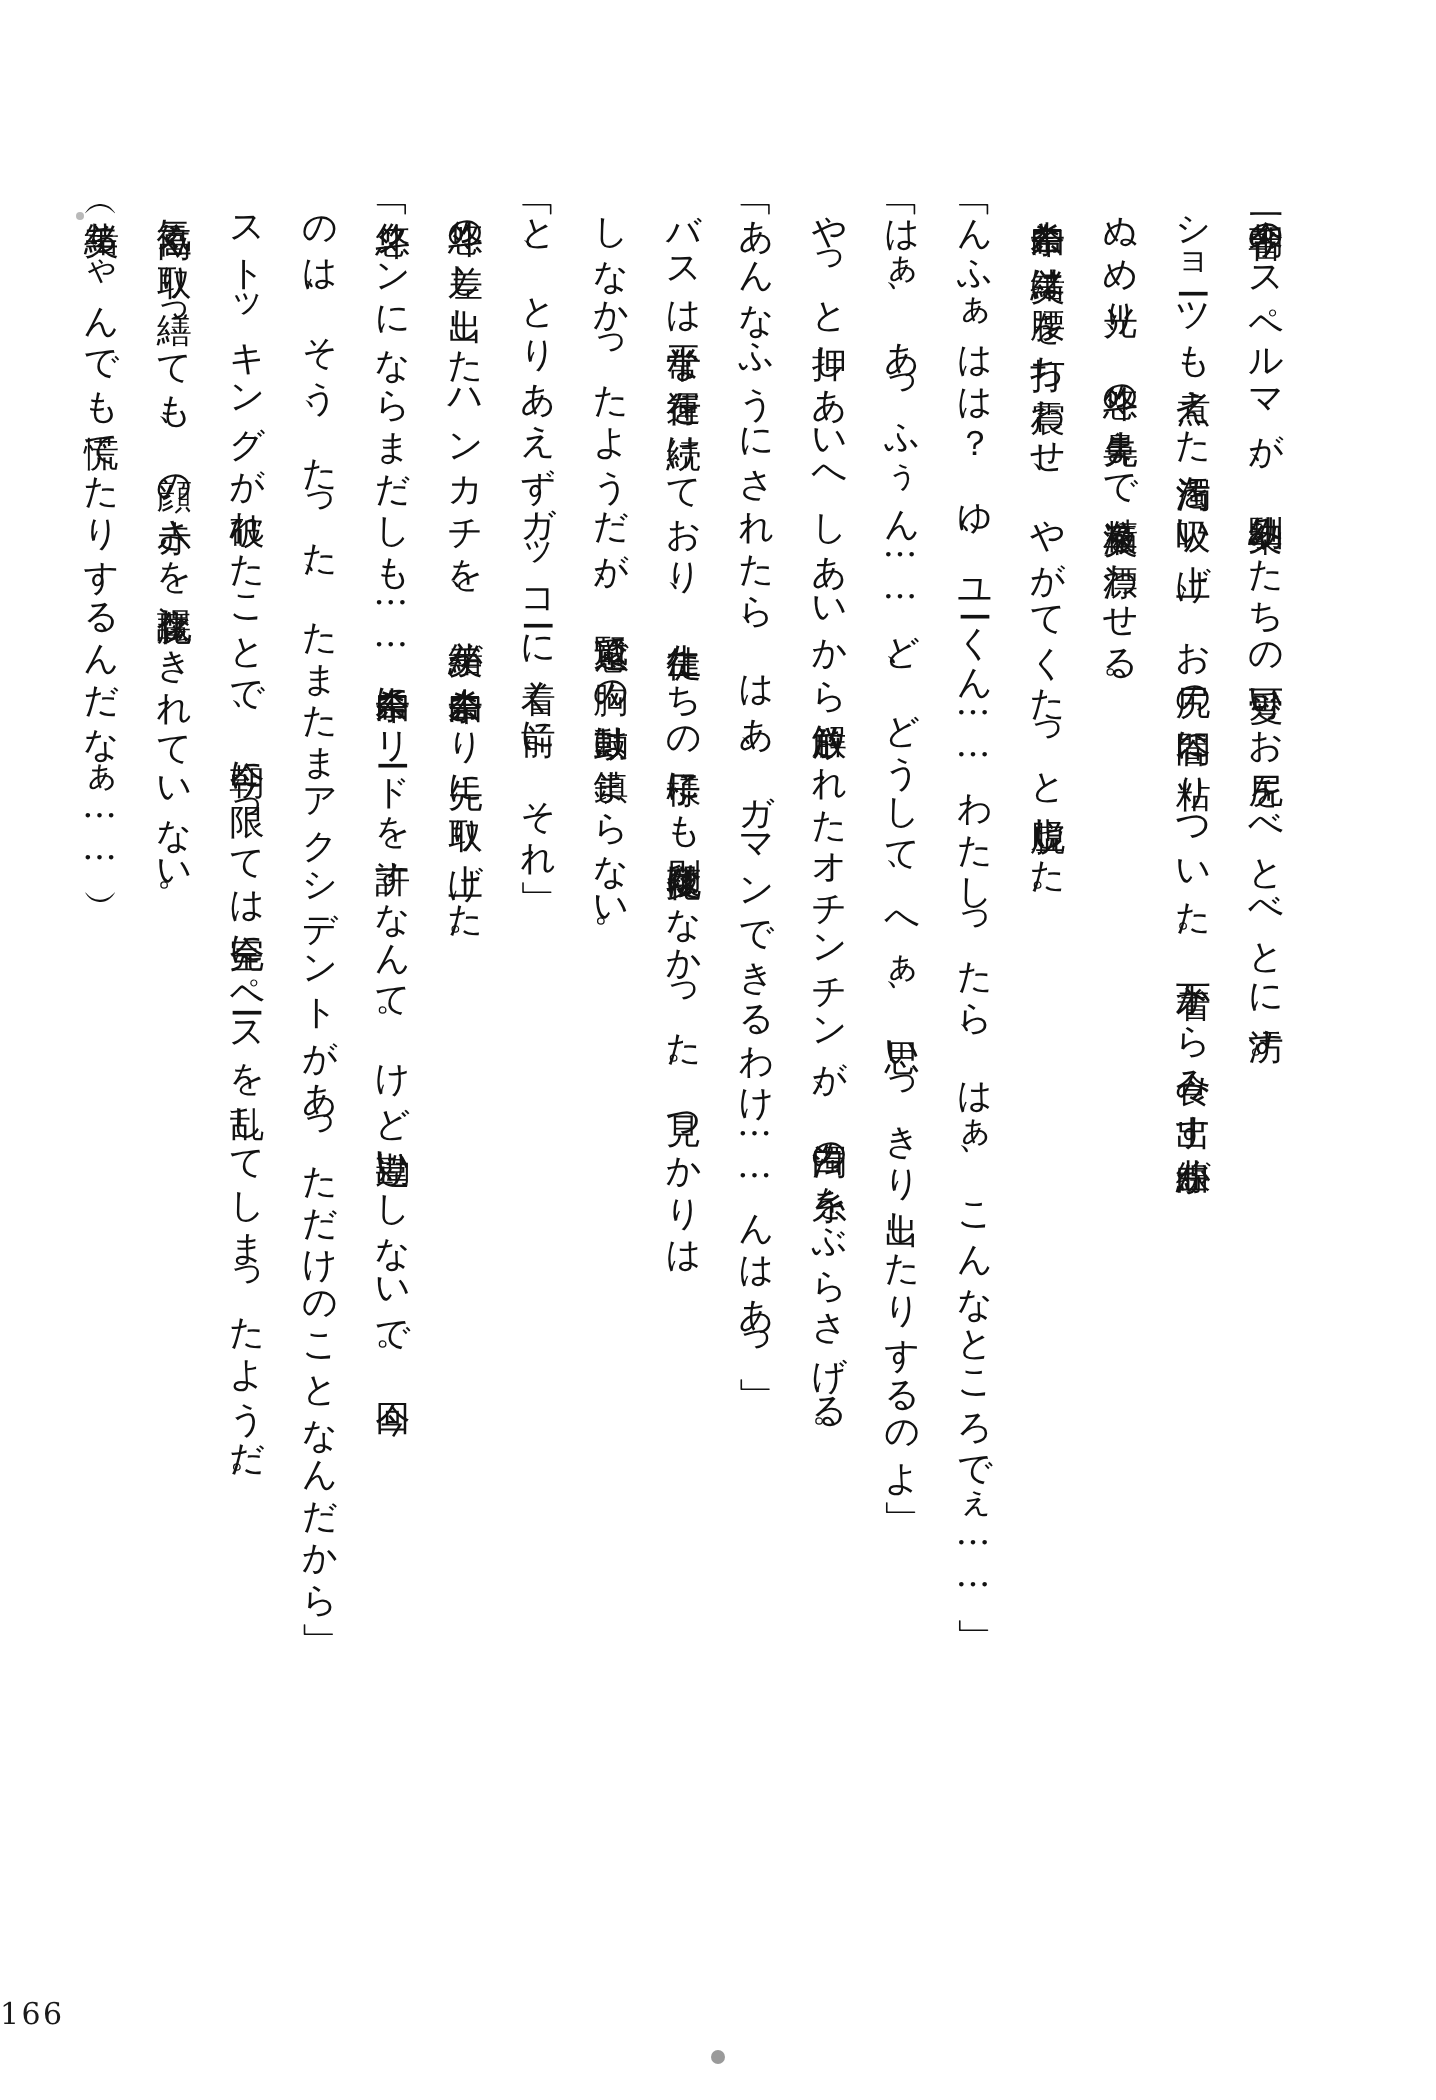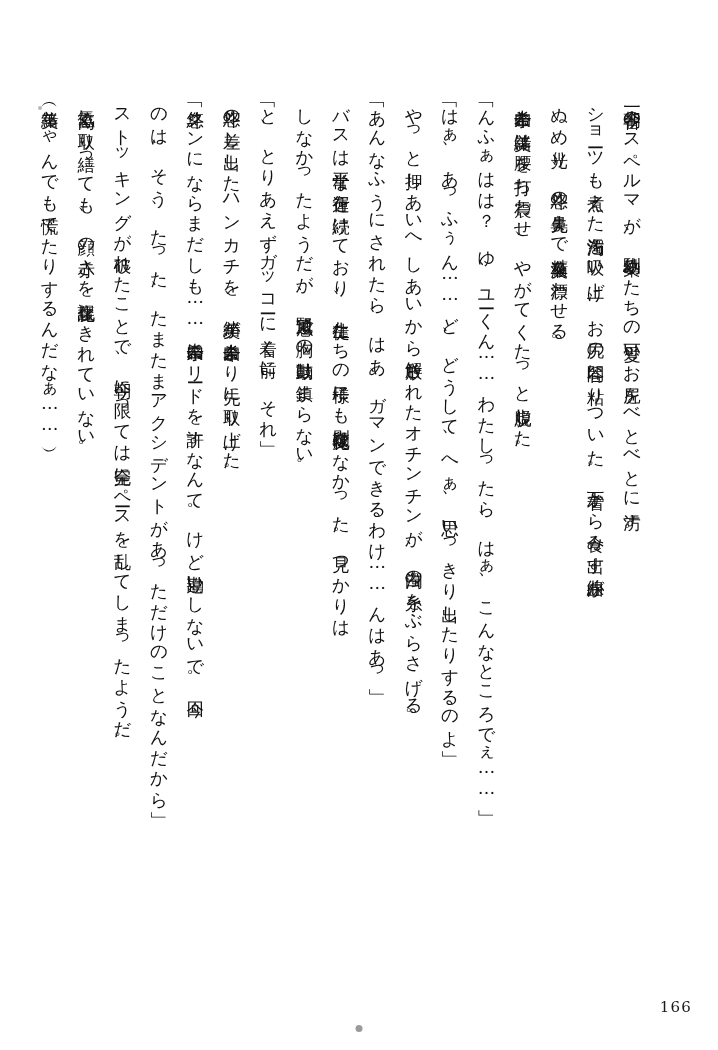--- a/index.html
+++ b/index.html
@@ -51,21 +51,21 @@
   .text-block p.noindent {
     text-indent: 0;
   }
 
   
   .page-number {
     position: absolute;
     bottom: 34px;
     left: 0;
     width: 692px;
-    text-align: right;
+    text-align: left;
     font-size: 15px;
     letter-spacing: 0.08em;
     color: #1a1a1a;
     font-family: "DejaVu Serif", "Liberation Serif", serif;
   }
 
   .footer-mark {
     position: absolute;
     bottom: 18px;
     left: 50%;

